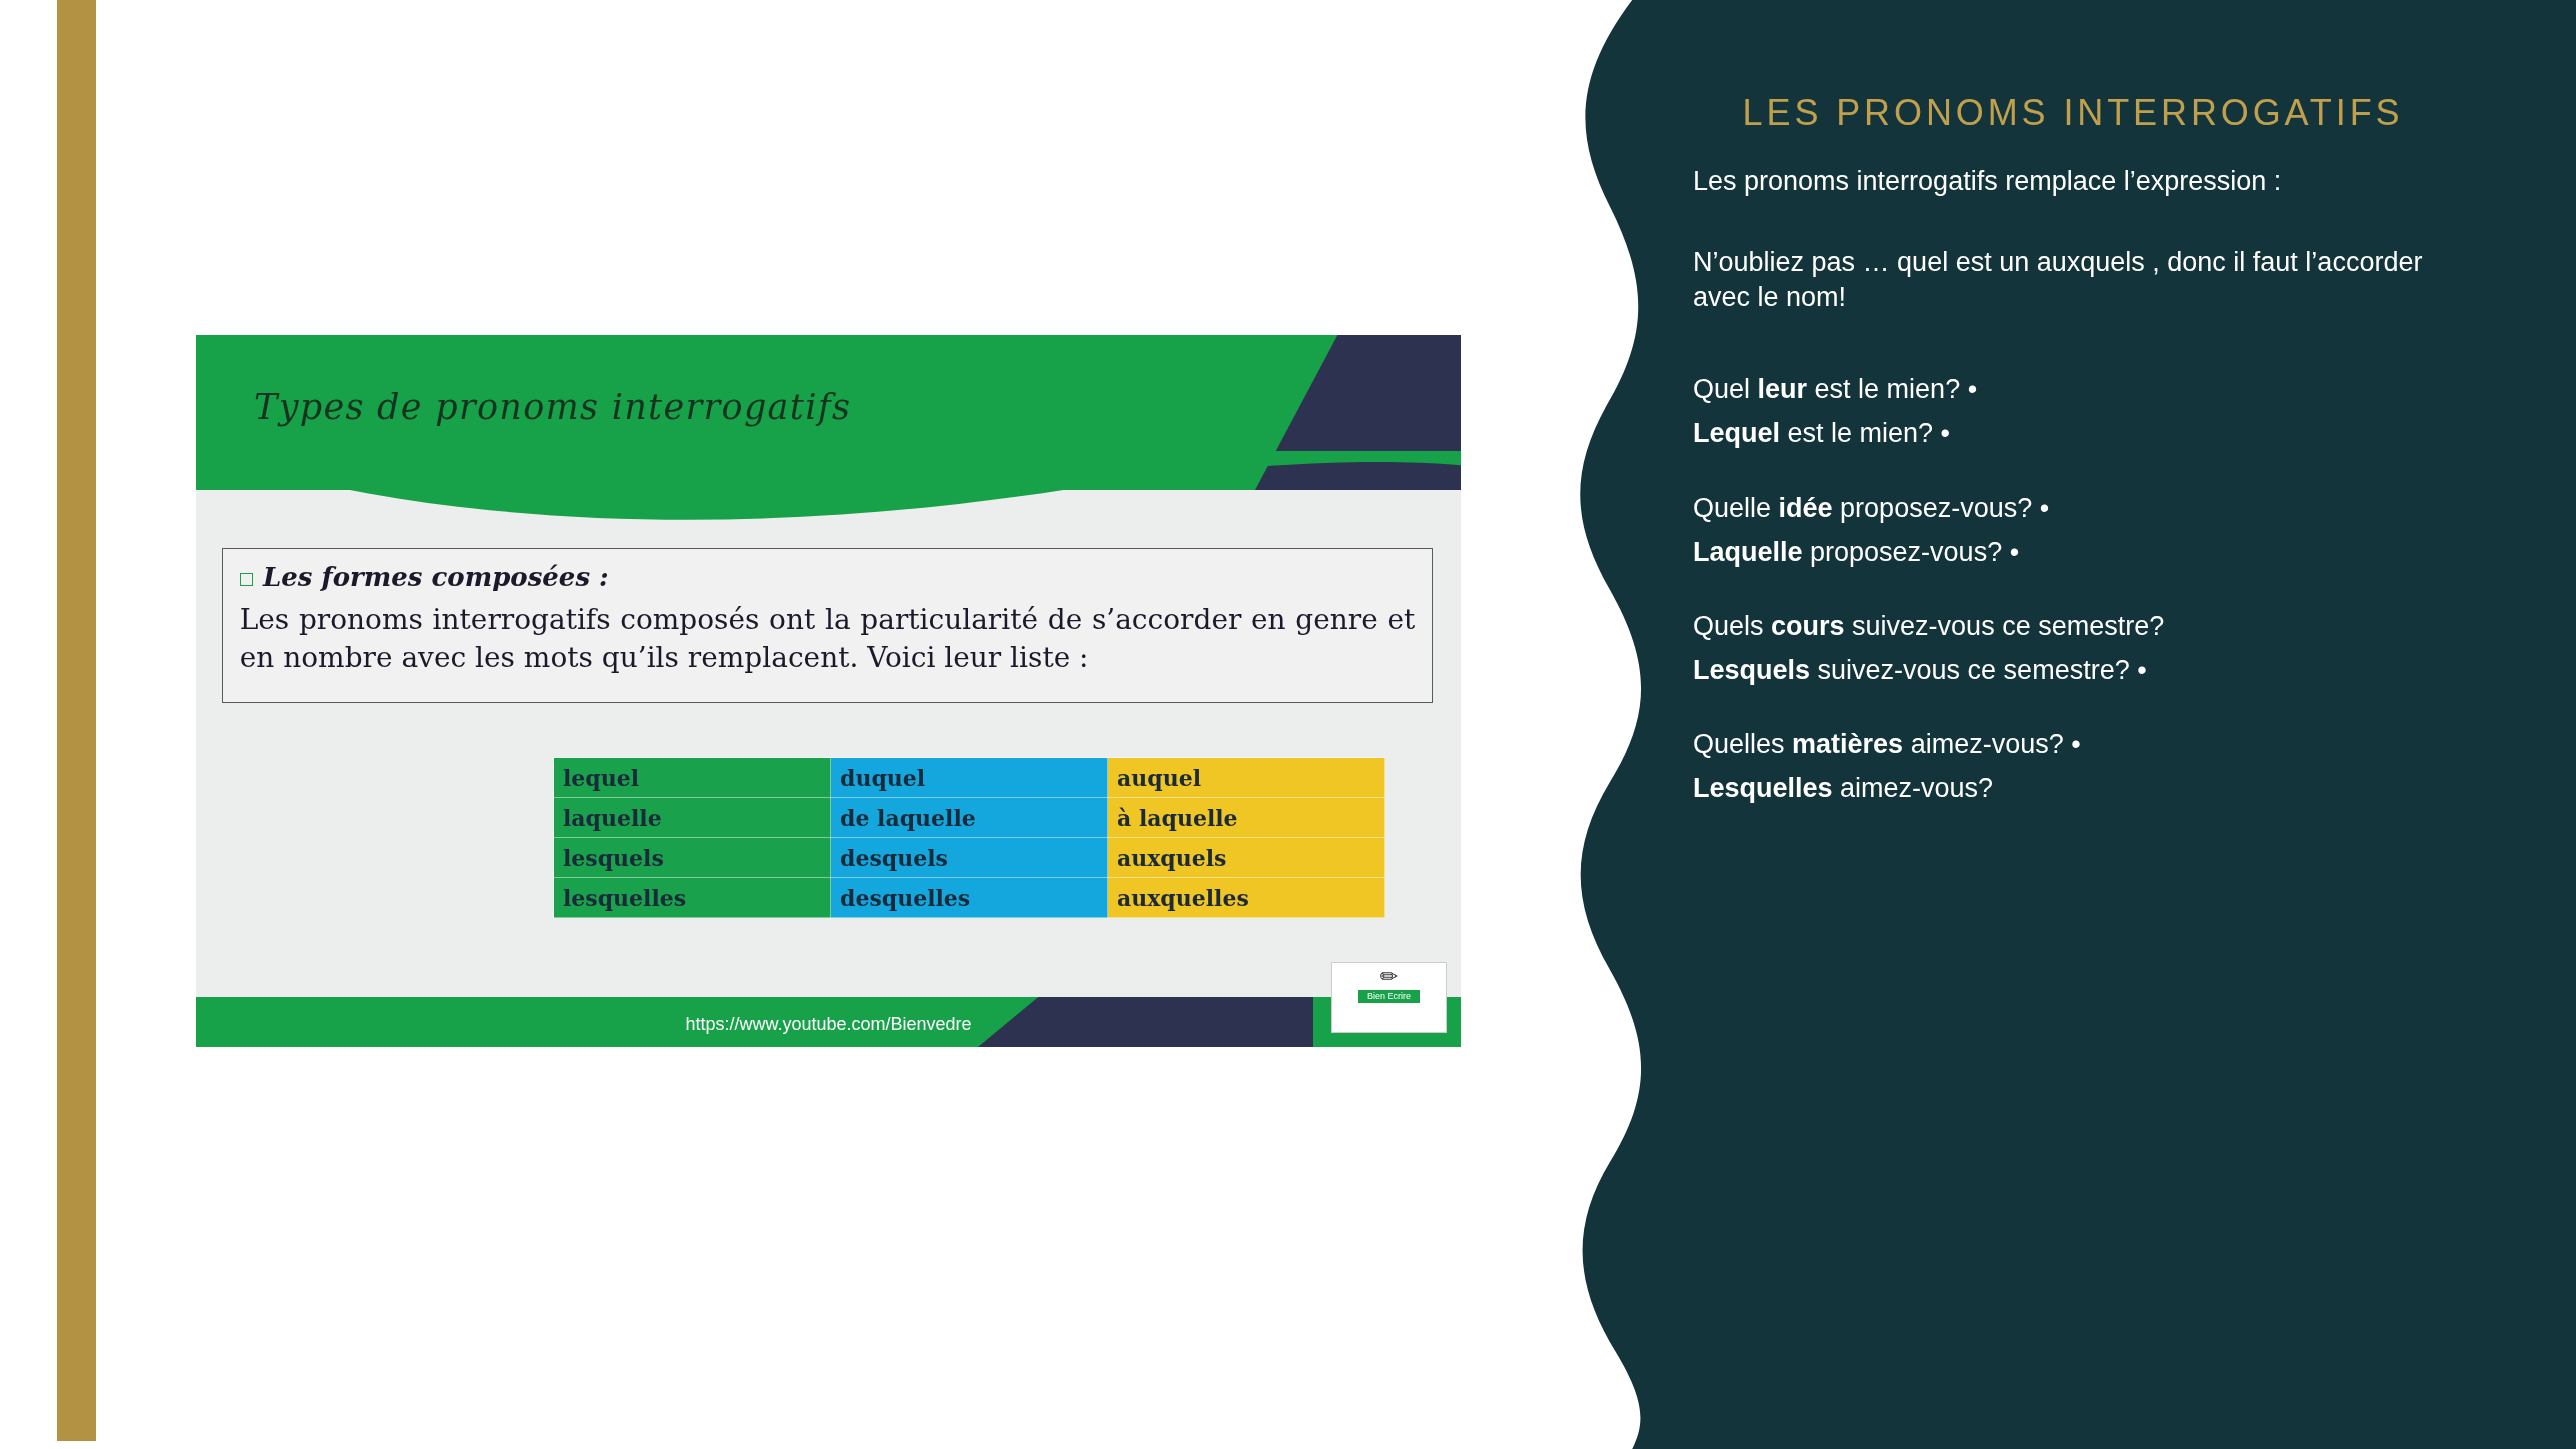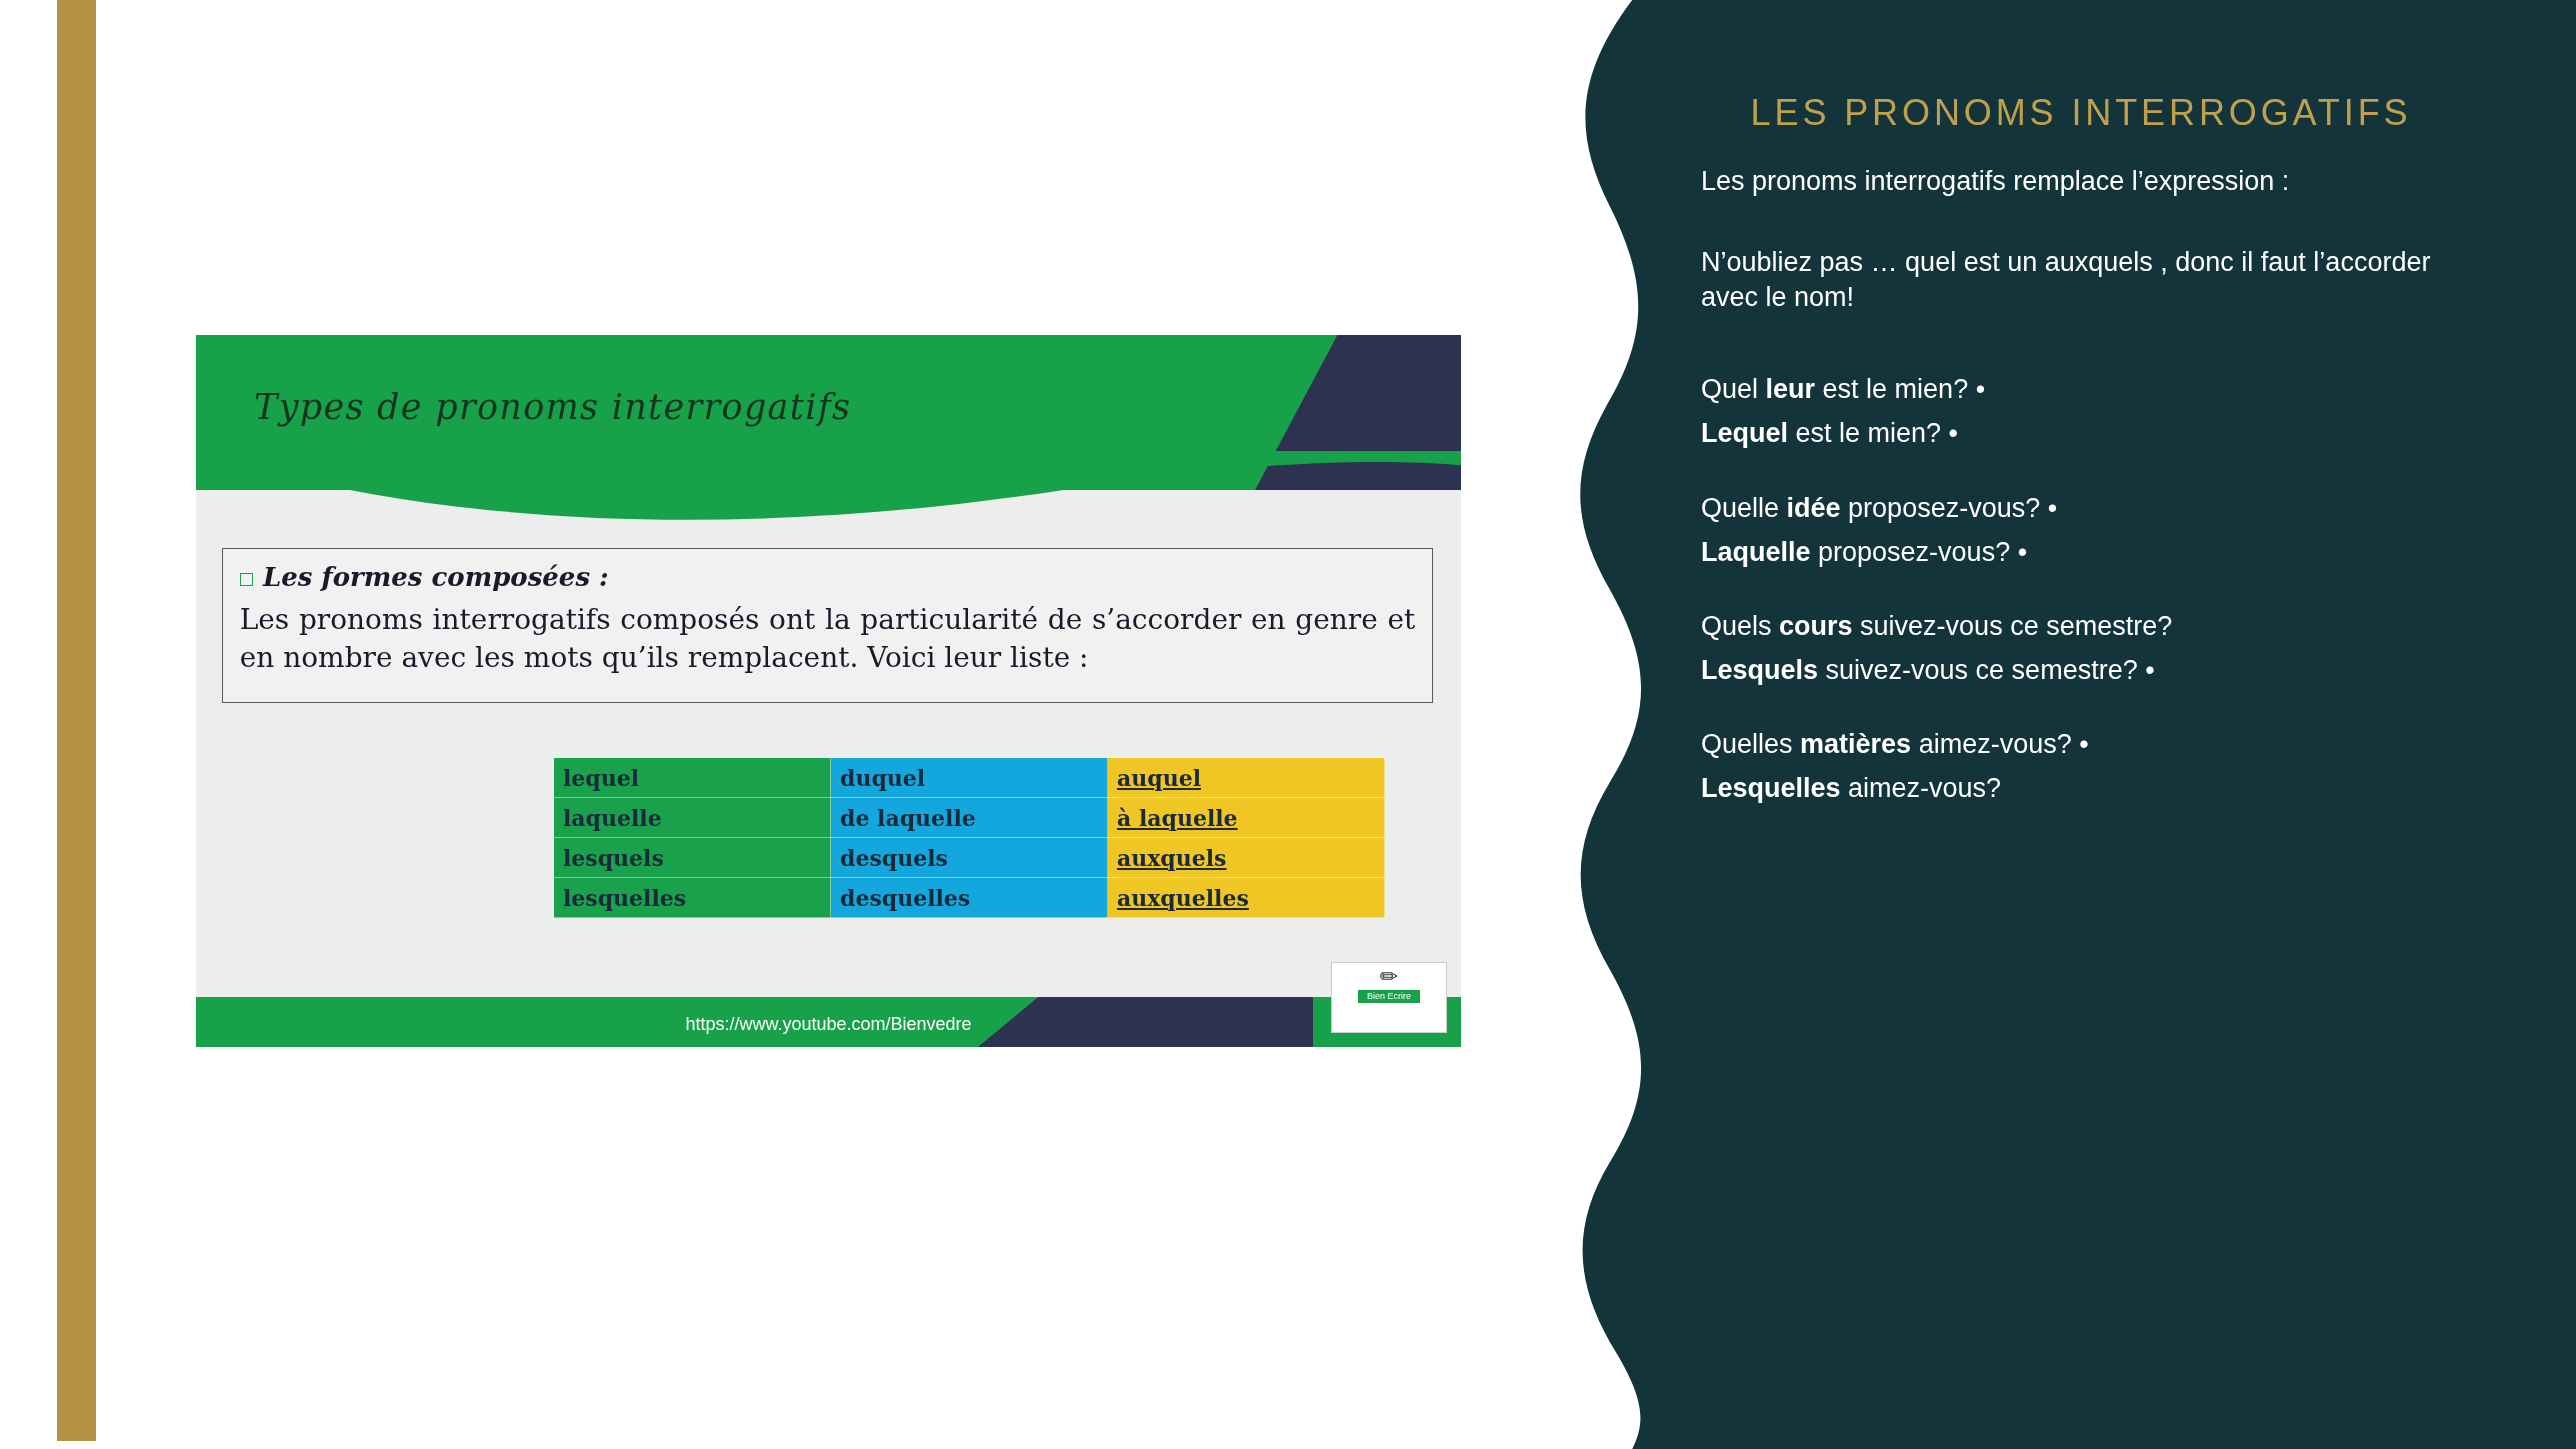--- a/index.html
+++ b/index.html
@@ -36,21 +36,21 @@
   #right-panel svg {
     position: absolute;
     left: 0;
     top: 0;
     width: 100%;
     height: 100%;
     display: block;
   }
   #panel-content {
     position: absolute;
-    left: 130px;
+    left: 122px;
     top: 0;
     width: 837px;
     height: 1449px;
   }
   #panel-title {
     margin-top: 90px;
     color: #c0a04c;
     font-size: 36px;
     letter-spacing: 3.9px;
     text-align: center;
@@ -150,21 +150,21 @@
     font-size: 22px;
     color: #1b2a3a;
   }
   #pic-table td {
     height: 40px;
     padding: 0 9px;
     border: 0.6px solid rgba(255,255,255,0.45);
   }
   #pic-table td.c0 { background: #19a14b; width: 277px; }
   #pic-table td.c1 { background: #13a7dd; width: 277px; }
-  #pic-table td.c2 { background: #f0c624; width: 277px; text-decoration: underline; }
+  #pic-table td.c2 { background: #f0c624; width: 277px; }
   #pic-footer {
     position: absolute;
     left: 0; bottom: 0;
     width: 100%; height: 50px;
     background: #17a24a;
   }
   #pic-footer-dark {
     position: absolute;
     right: 148px; bottom: 0;
     width: 335px; height: 50px;

